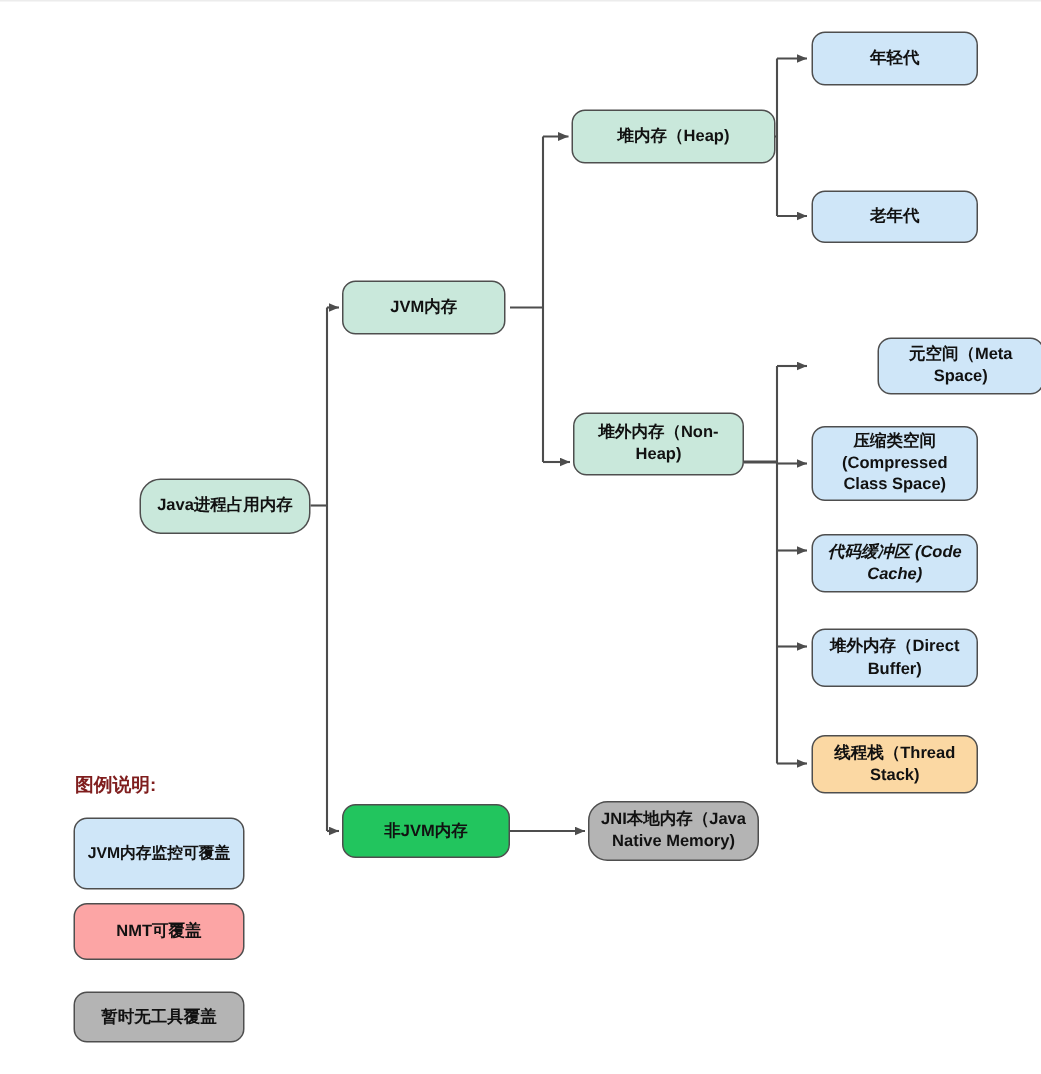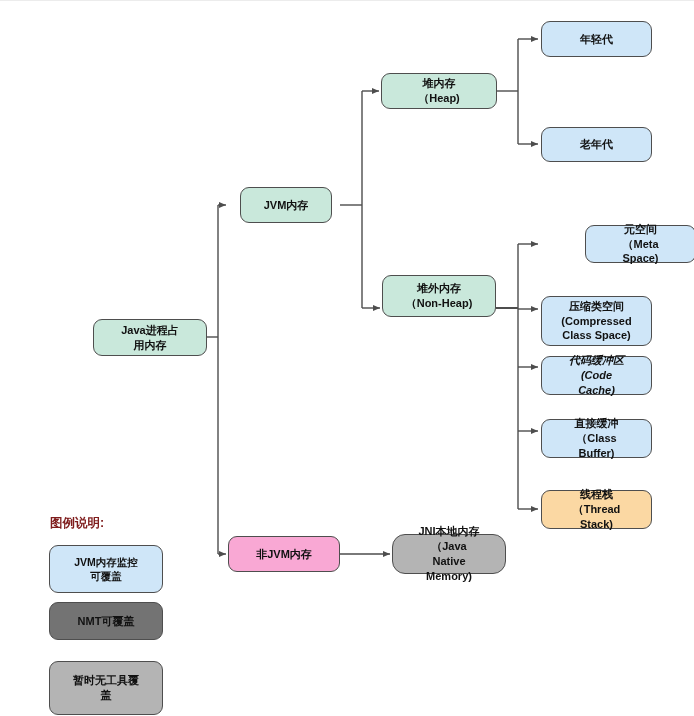--- a/index.html
+++ b/index.html
@@ -28,47 +28,47 @@
     border: 1.4px solid #4e4e4e;
     border-radius: 9px;
     display: flex;
     align-items: center;
     justify-content: center;
     text-align: center;
     font-size: 11px;
     font-weight: bold;
     color: #111111;
     line-height: 1.35;
-    padding: 2px 22px;
+    padding: 2px 5px;
     overflow-wrap: break-word;
   }
   .legend-title {
     position: absolute;
     font-size: 12.5px;
     font-weight: 600;
     color: #7f1d1d;
   }
   
   .n-root    { left: 93px;  top: 318px; width: 114px; height: 37px; }
-  .n-jvm     { left: 240px; top: 186px; width: 92px; height: 36px; }
+  .n-jvm     { left: 228px; top: 186px; width: 109px; height: 36px; }
   .n-nonjvm  { left: 228px; top: 535px; width: 112px; height: 36px; }
-  .n-heap    { left: 381px; top: 72px;  width: 116px; height: 36px; }
+  .n-heap    { left: 381px; top: 72px;  width: 136px; height: 36px; }
   .n-nonheap { left: 382px; top: 274px; width: 114px; height: 42px; }
   .n-jni     { left: 392px; top: 533px; width: 114px; height: 40px; border-radius: 13px; }
   .n-young   { left: 541px; top: 20px;  width: 111px; height: 36px; }
   .n-old     { left: 541px; top: 126px; width: 111px; height: 35px; }
   .n-meta    { left: 541px; top: 224px; width: 111px; height: 38px; margin-left: 44px; }
   .n-ccs     { left: 541px; top: 283px; width: 111px; height: 50px; }
   .n-code    { left: 541px; top: 355px; width: 111px; height: 39px; font-style: italic; }
   .n-direct  { left: 541px; top: 418px; width: 111px; height: 39px; }
   .n-thread  { left: 541px; top: 489px; width: 111px; height: 39px; }
   .lg-title  { left: 50px;  top: 514px; }
   .lg-blue   { left: 49px;  top: 544px; width: 114px; height: 48px; font-size: 10.5px; }
   .lg-orange { left: 49px;  top: 601px; width: 114px; height: 38px; }
-  .lg-gray   { left: 49px;  top: 660px; width: 114px; height: 54px; }
+  .lg-gray   { left: 49px;  top: 660px; width: 114px; height: 34px; }
 </style>
 </head>
 <body>
 
 <div class="canvas">
 
   <svg class="connectors" viewBox="0 0 694 716" xmlns="http://www.w3.org/2000/svg">
     <defs>
       <marker id="arrow" markerWidth="8" markerHeight="8" refX="7" refY="3" orient="auto" markerUnits="userSpaceOnUse">
         <path d="M0,0 L7,3 L0,6 z" fill="#4d4d4d"></path>
@@ -91,47 +91,47 @@
       <path d="M518 243 V508"></path>
       <path d="M518 243 H538" marker-end="url(#arrow)"></path>
       <path d="M518 308 H538" marker-end="url(#arrow)"></path>
       <path d="M518 366 H538" marker-end="url(#arrow)"></path>
       <path d="M518 430 H538" marker-end="url(#arrow)"></path>
       <path d="M518 508 H538" marker-end="url(#arrow)"></path>
       <path d="M340 553 H390" marker-end="url(#arrow)"></path>
     </g>
   </svg>
 
-  <div class="node n-root" style="background-color: rgb(201, 232, 219);">Java进程占用内存</div>
+  <div class="node n-root" style="background-color: rgb(201, 232, 219); border-radius: 14px;">Java进程占用内存</div>
 
   <div class="node n-jvm" style="background-color: rgb(201, 232, 219);">JVM内存</div>
 
-  <div class="node n-nonjvm" style="background-color: #f9a8d4; text-align: right;">非JVM内存</div>
+  <div class="node n-nonjvm" style="background-color: #22c55e; text-align: right;">非JVM内存</div>
 
   <div class="node n-heap" style="background-color: rgb(201, 232, 219);">堆内存（Heap)</div>
 
   <div class="node n-nonheap" style="background-color: rgb(201, 232, 219);">堆外内存（Non-Heap)</div>
 
   <div class="node n-jni" style="background-color: rgb(180, 180, 180);">JNI本地内存（Java Native Memory)</div>
 
   <div class="node n-young" style="background-color: rgb(207, 230, 248);">年轻代</div>
 
   <div class="node n-old" style="background-color: rgb(207, 230, 248);">老年代</div>
 
   <div class="node n-meta" style="background-color: rgb(207, 230, 248);">元空间（Meta Space)</div>
 
-  <div class="node n-ccs" style="background-color: rgb(207, 230, 248); margin-top: 12px;">压缩类空间 (Compressed Class Space)</div>
+  <div class="node n-ccs" style="background-color: rgb(207, 230, 248);">压缩类空间 (Compressed Class Space)</div>
 
   <div class="node n-code" style="background-color: rgb(207, 230, 248);">代码缓冲区 (Code Cache)</div>
 
-  <div class="node n-direct" style="background-color: rgb(207, 230, 248);">直接缓冲（Class Buffer)</div>
+  <div class="node n-direct" style="background-color: rgb(207, 230, 248);">堆外内存（Direct Buffer)</div>
 
   <div class="node n-thread" style="background-color: rgb(251, 216, 163);">线程栈（Thread Stack)</div>
 
   <div class="legend-title lg-title">图例说明:</div>
 
   <div class="node lg-blue" style="background-color: rgb(207, 230, 248);">JVM内存监控可覆盖</div>
 
-  <div class="node lg-orange" style="background-color: #737373;">NMT可覆盖</div>
+  <div class="node lg-orange" style="background-color: #fca5a5;">NMT可覆盖</div>
 
   <div class="node lg-gray" style="background-color: rgb(180, 180, 180);">暂时无工具覆盖</div>
 
 </div>
 
 </body></html>

